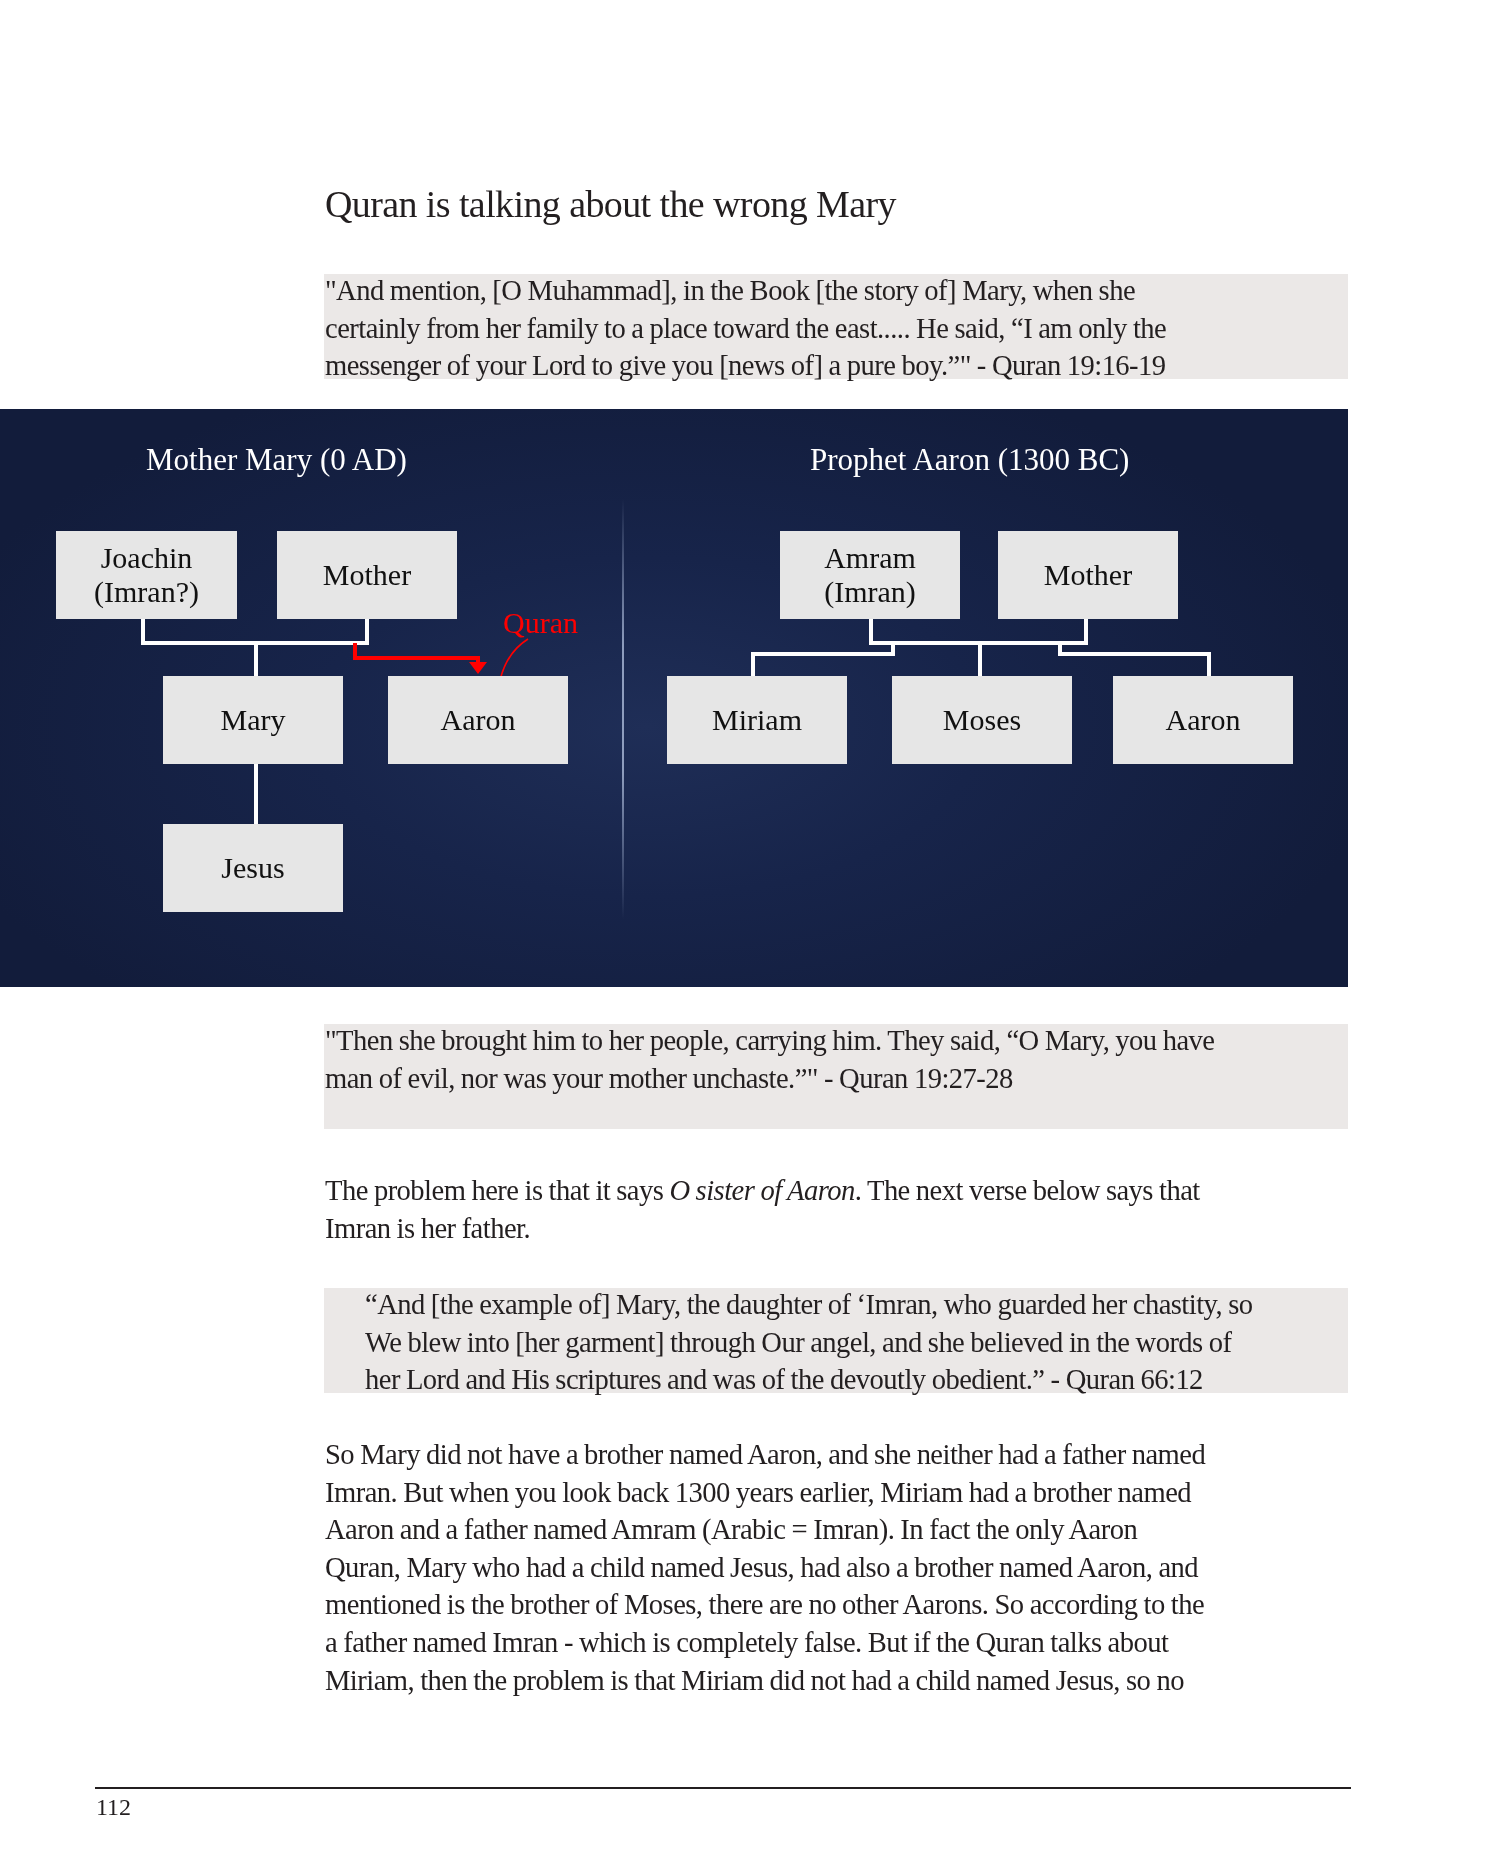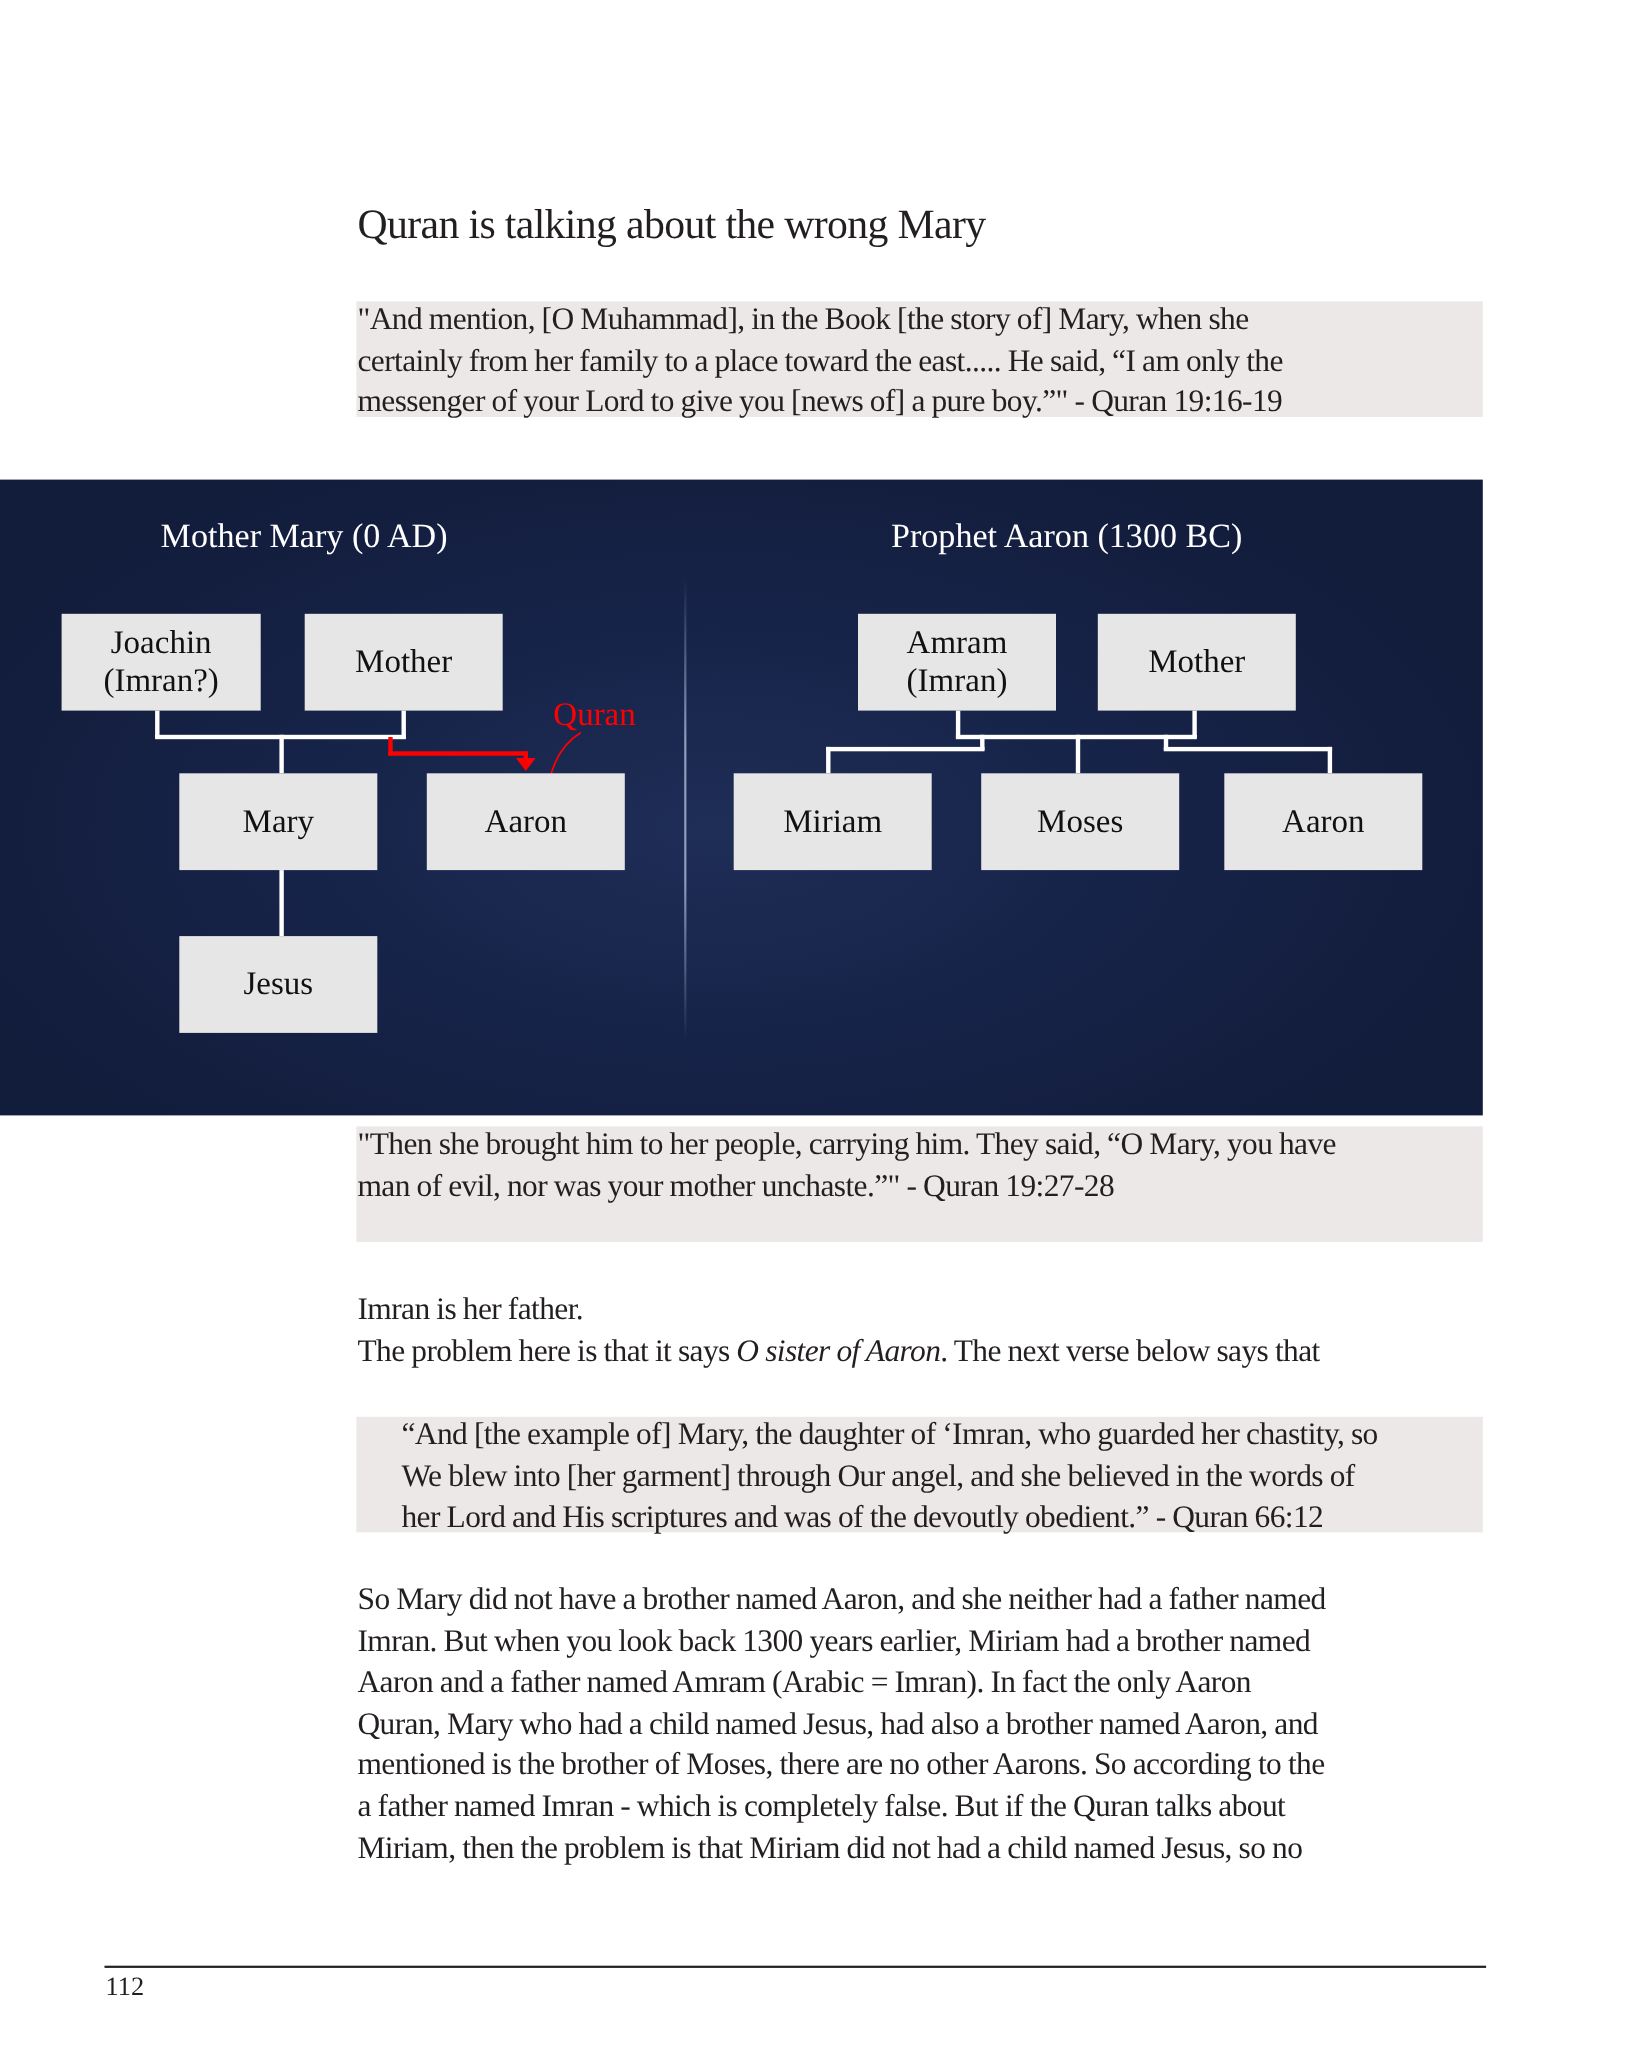--- a/index.html
+++ b/index.html
@@ -22,21 +22,20 @@
     word-spacing: -0.5px; white-space: nowrap;
   }
   .para .ln { display: block; height: 37.6px; }
   .para em { font-style: italic; }
 
   
   .panel {
     left: 0; top: 409px; width: 1348px; height: 578px;
     background: radial-gradient(ellipse 55% 65% at 48% 55%, #1f2e57 0%, #17244a 45%, #121c3b 100%);
     overflow: hidden;
-    margin-top: 27px;
   }
   .panel-divider {
     left: 622px; top: 90px; width: 2px; height: 420px;
     background: linear-gradient(to bottom, rgba(180,195,225,0) 0%, rgba(180,195,225,0.75) 35%, rgba(180,195,225,0.75) 65%, rgba(180,195,225,0) 100%);
   }
   .tree-label {
     color: #ffffff; font-size: 31px; line-height: 36px; white-space: nowrap;
     font-family: "Liberation Serif", serif;
   }
   .node {
@@ -140,22 +139,22 @@
   </div>
 </div>
 
 <div class="abs quote-box" style="top:1024px;height:105px;"></div>
 <div class="abs para" style="left:325px;top:1022px;">
   <span class="ln">"Then she brought him to her people, carrying him. They said, “O Mary, you have</span>
   <span class="ln">man of evil, nor was your mother unchaste.”" - Quran 19:27-28</span>
 </div>
 
 <div class="abs para" style="left:325px;top:1172px;">
+  <span class="ln"><span>The problem here is that it says </span><em>O sister of Aaron</em><span>. The next verse below says that</span></span>
   <span class="ln">Imran is her father.</span>
-  <span class="ln"><span>The problem here is that it says </span><em>O sister of Aaron</em><span>. The next verse below says that</span></span>
 </div>
 
 <div class="abs quote-box" style="top:1288px;height:105px;"></div>
 <div class="abs para" style="left:325px;top:1286px;padding-left:40px;">
   <span class="ln">“And [the example of] Mary, the daughter of ‘Imran, who guarded her chastity, so</span>
   <span class="ln">We blew into [her garment] through Our angel, and she believed in the words of</span>
   <span class="ln">her Lord and His scriptures and was of the devoutly obedient.” - Quran 66:12</span>
 </div>
 
 <div class="abs para" style="left:325px;top:1436px;">

